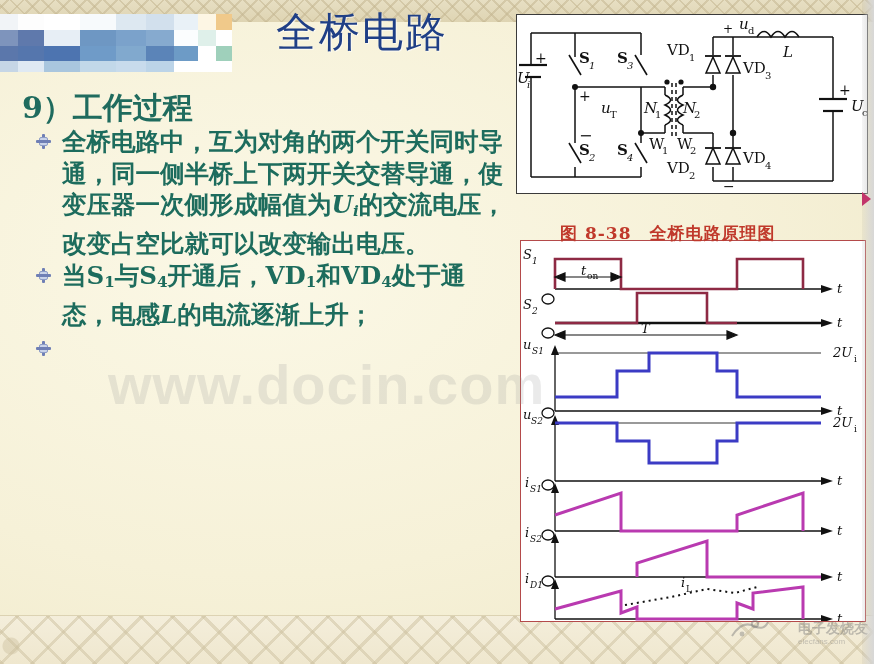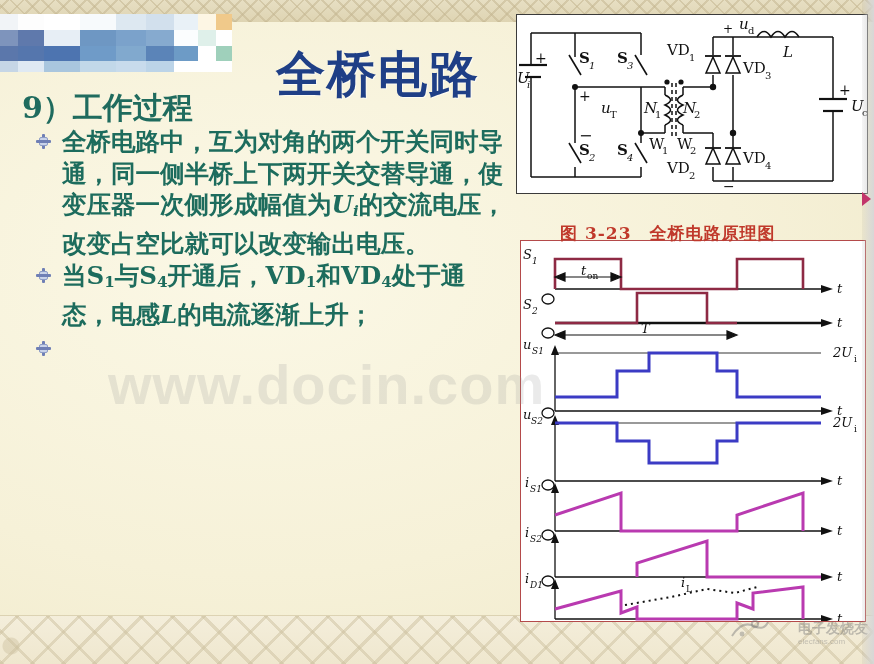--- a/index.html
+++ b/index.html
@@ -38,26 +38,25 @@
   
   .logo{
     position:absolute;left:0;top:14px;width:232px;height:58px;z-index:3;
     background:#ffffff;
     overflow:hidden;
   }
   .logo i{position:absolute;display:block;}
   
   .title{
     position:absolute;left:276px;top:6px;z-index:4;
-    font-size:49px;line-height:52px;letter-spacing:2px;
-    color:#1f3f86;font-weight:700;
+    font-size:41px;line-height:52px;letter-spacing:2px;
+    color:#1f3f86;font-weight:400;
     font-family:"DejaVu Serif","Liberation Serif",serif;
     text-shadow:1px 1px 0 rgba(255,255,255,.6);
     white-space:nowrap;
-    margin-top:42px;
   }
   
   .subhead{
     position:absolute;left:22px;top:88px;z-index:4;
     font-size:30px;color:#1f6b5e;font-weight:700;
     font-family:"DejaVu Serif","Liberation Serif",serif;
     white-space:nowrap;
   }
   .bullets{
     position:absolute;left:36px;top:126px;width:476px;z-index:4;
@@ -335,21 +334,21 @@
         <text x="18" y="48" font-size="14">+</text>
         <text x="62" y="86" font-size="14">+</text>
         <text x="62" y="126" font-size="16">−</text>
         <text x="206" y="18" font-size="12">+</text>
         <text x="206" y="176" font-size="14">−</text>
         <text x="322" y="80" font-size="14">+</text>
       </g>
     </svg>
   </div>
 
-  <div class="capTop">图 3-23　全桥电路原理图</div>
+  <div class="capTop">图 8-38　全桥电路原理图</div>
 
   <div class="wavePanel">
     <svg width="344" height="380" viewBox="0 0 344 380">
 
       <g stroke="#111" stroke-width="1.6" fill="none">
         <path d="M34 48 H300"></path>
         <path d="M34 82 H300" stroke-width="2.4"></path>
       </g>
 
       <g fill="#111">

